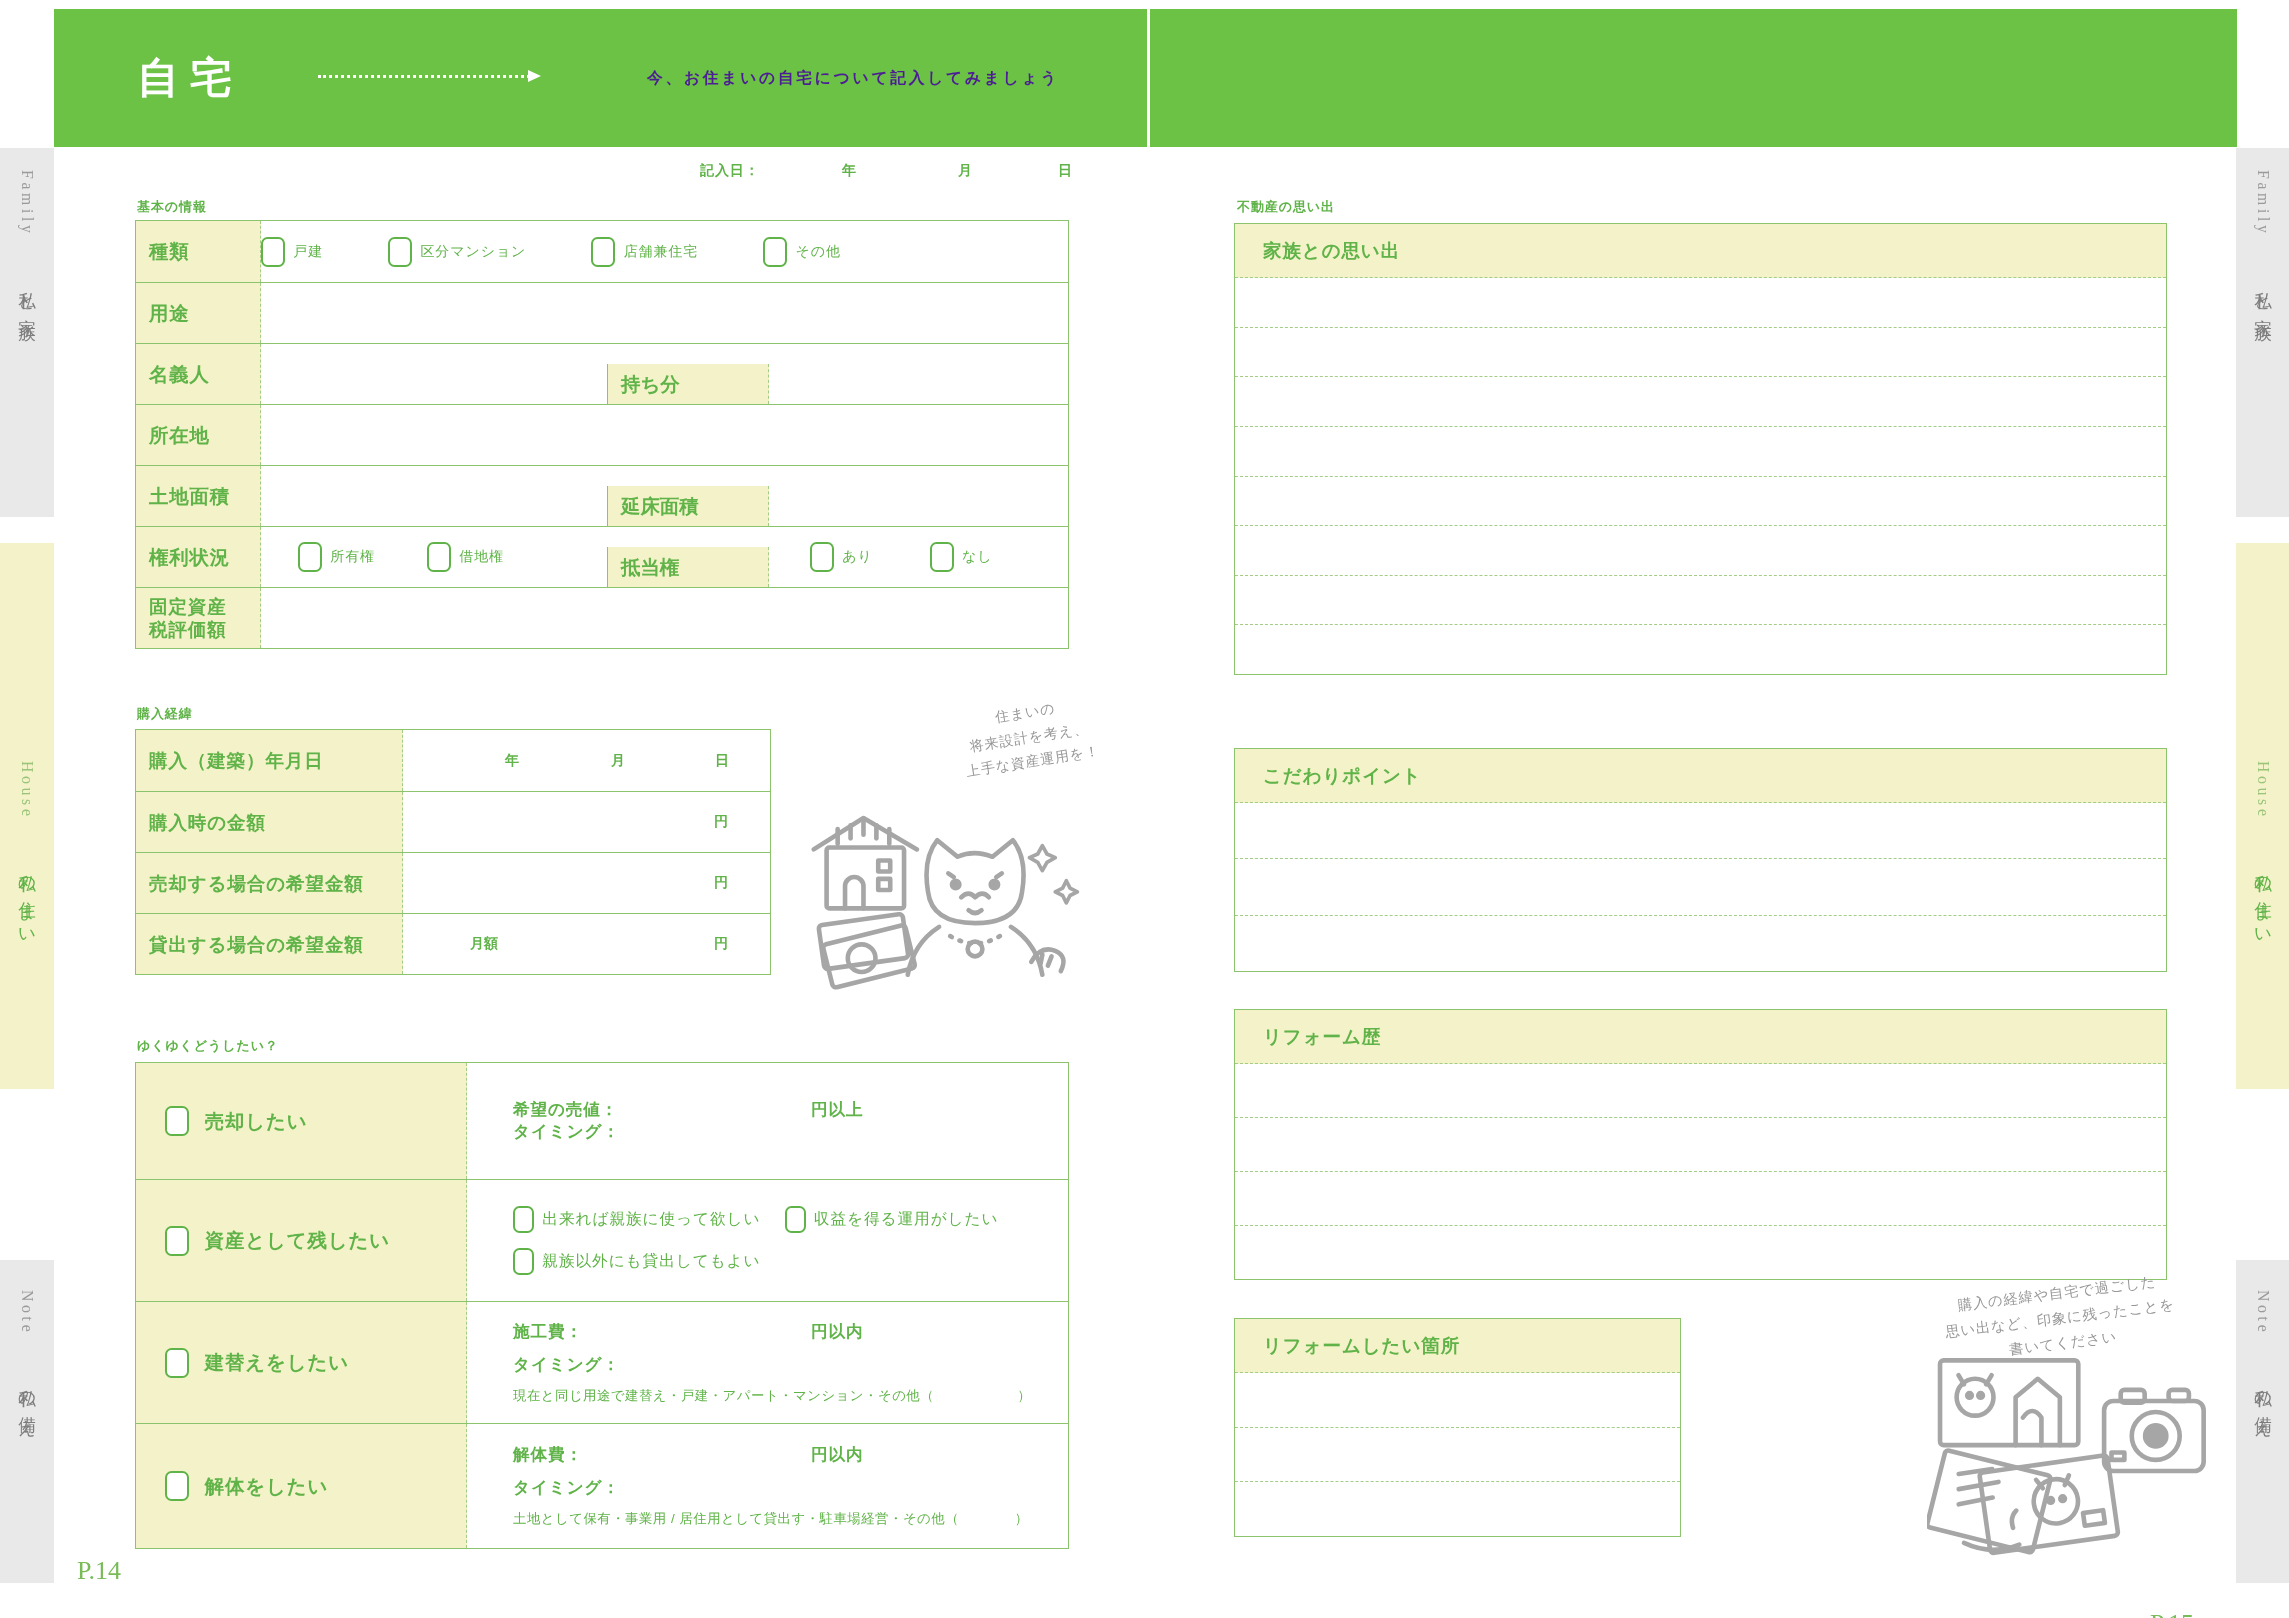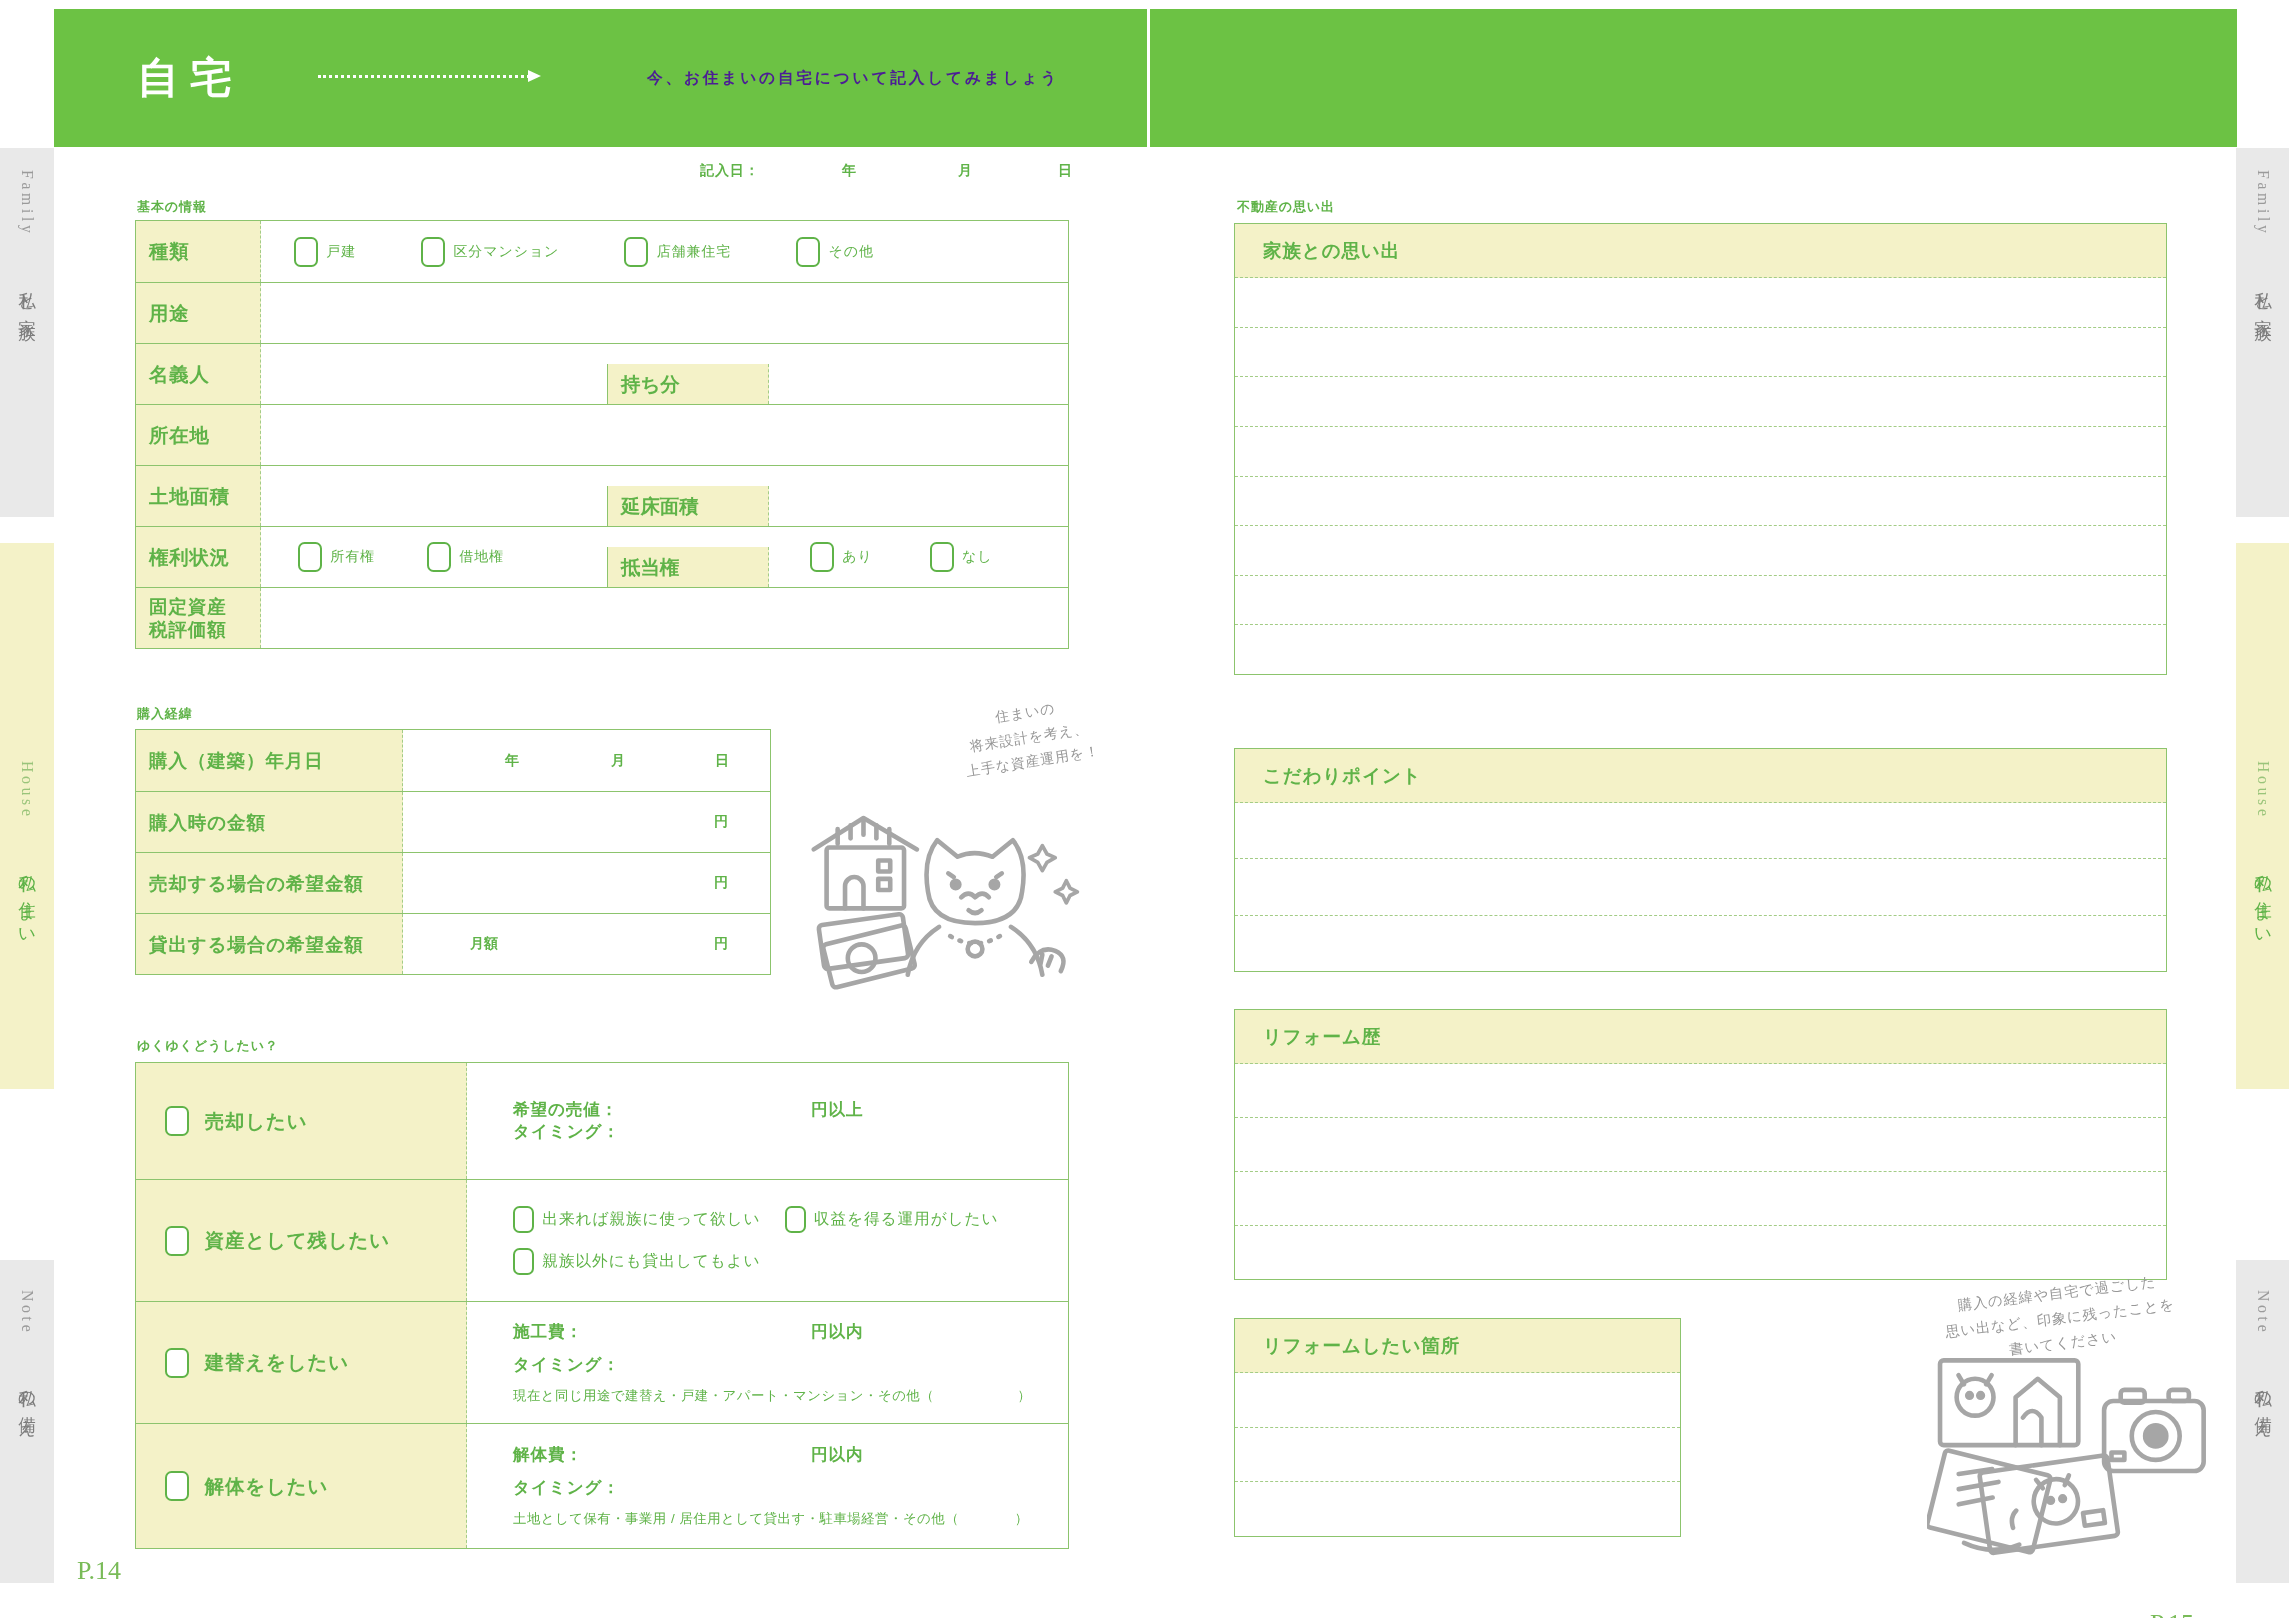--- a/index.html
+++ b/index.html
@@ -55,21 +55,21 @@
   .cb.small{width:21px;height:27px;}
   .opt{display:inline-flex;align-items:center;gap:8.3px;}
   .opt-label{font-size:14px;color:var(--gtext);letter-spacing:0.9px;}
 
   
   .t-basic{left:135px;top:220px;width:934px;}
   .t-basic .grow{height:61px;}
   .t-basic .glabel{width:125px;}
   .t-basic .w-val1{width:346px;}
   .t-basic .glabel2{width:162px;background:var(--yellow);border-right:1.8px dashed var(--dash);color:var(--gtext);font-size:19.4px;font-weight:bold;padding-left:13px;margin-top:20px;}
-  .t-basic .opts{display:flex;align-items:center;gap:65px;padding-left:33px;flex:1;}
+  .t-basic .opts{display:flex;align-items:center;gap:65px;flex:1;}
   .tax-label{line-height:1.25;font-size:18.5px;}
 
   
   .t-buy{left:135px;top:729px;width:636px;}
   .t-buy .grow{height:61px;}
   .t-buy .glabel{width:267px;font-size:18.5px;}
   .t-buy .gval{position:relative;}
   .t-buy .unit{position:absolute;font-size:14px;font-weight:bold;color:var(--gtext);}
 
   

